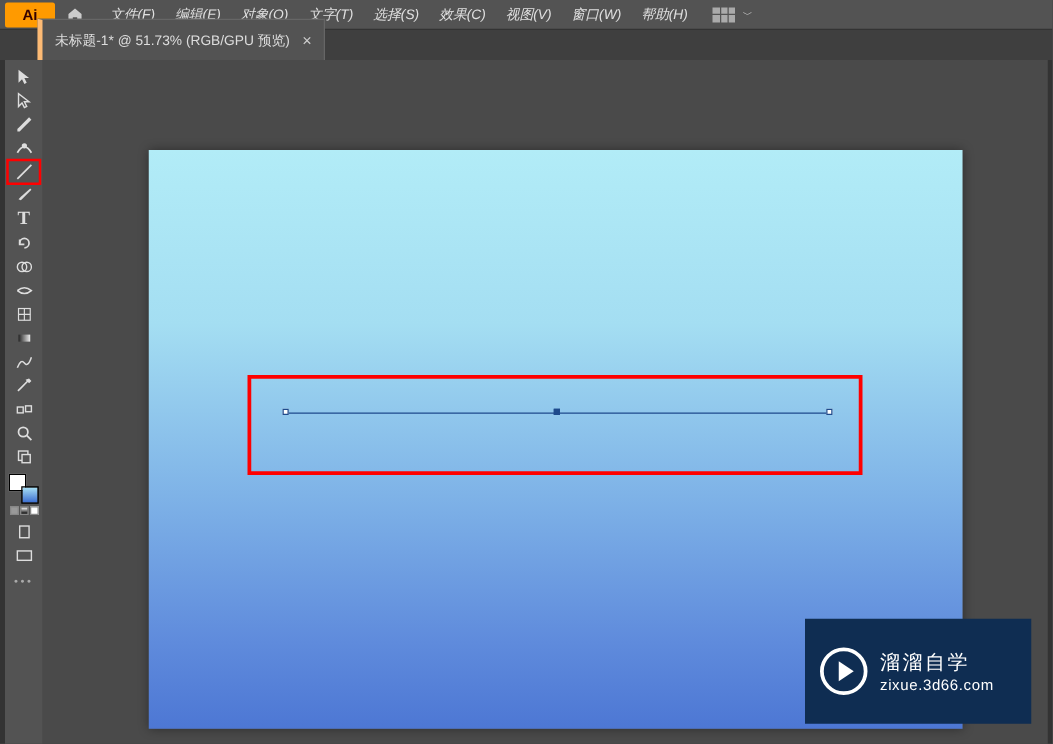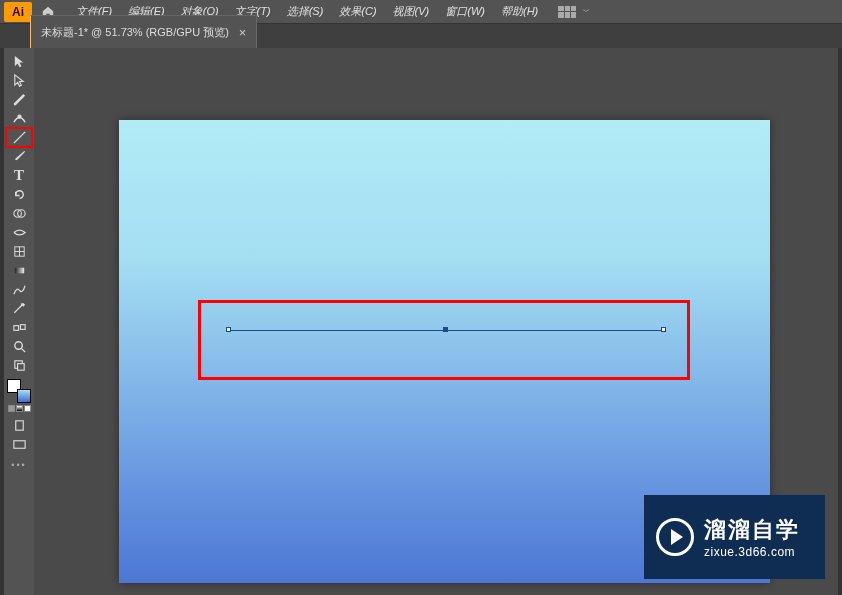--- a/index.html
+++ b/index.html
@@ -16,21 +16,21 @@
     
     .menubar {
       height: 24px;
       background: #535353;
       display: flex;
       align-items: center;
       padding: 0 4px;
       border-bottom: 1px solid #333;
     }
     .app-logo {
-      width: 28px;
+      width: 40px;
       height: 20px;
       background: #ff9a00;
       color: #330000;
       font-weight: bold;
       font-size: 12px;
       display: flex;
       align-items: center;
       justify-content: center;
       margin-right: 6px;
       border-radius: 2px;
@@ -77,21 +77,21 @@
     .doc-tab {
       height: 22px;
       background: #535353;
       padding: 16px 10px;
       display: flex;
       align-items: center;
       gap: 10px;
       font-size: 11px;
       color: #ddd;
       border-top: 1px solid #666;
-      border-left: 1px solid #fdba74;
+      border-left: 4px solid #fdba74;
       border-right: 1px solid #666;
     }
     .tab-close {
       font-size: 13px;
       color: #ccc;
       cursor: pointer;
     }
     
     .workspace {
       display: flex;
@@ -236,21 +236,21 @@
     .wm-play::after {
       content: '';
       width: 0;
       height: 0;
       border-left: 12px solid #fff;
       border-top: 8px solid transparent;
       border-bottom: 8px solid transparent;
       margin-left: 3px;
     }
     .wm-text { color: #fff; display: flex; flex-direction: column; }
-    .wm-title { font-size: 22px; font-weight: bold; letter-spacing: 2px; }
+    .wm-title { font-size: 16px; font-weight: normal; letter-spacing: 2px; }
     .wm-url { font-size: 12px; letter-spacing: 0.5px; }
     
     .right-dock {
       width: 4px;
       background: #333;
     }
   </style>
 </head>
 <body>
 

